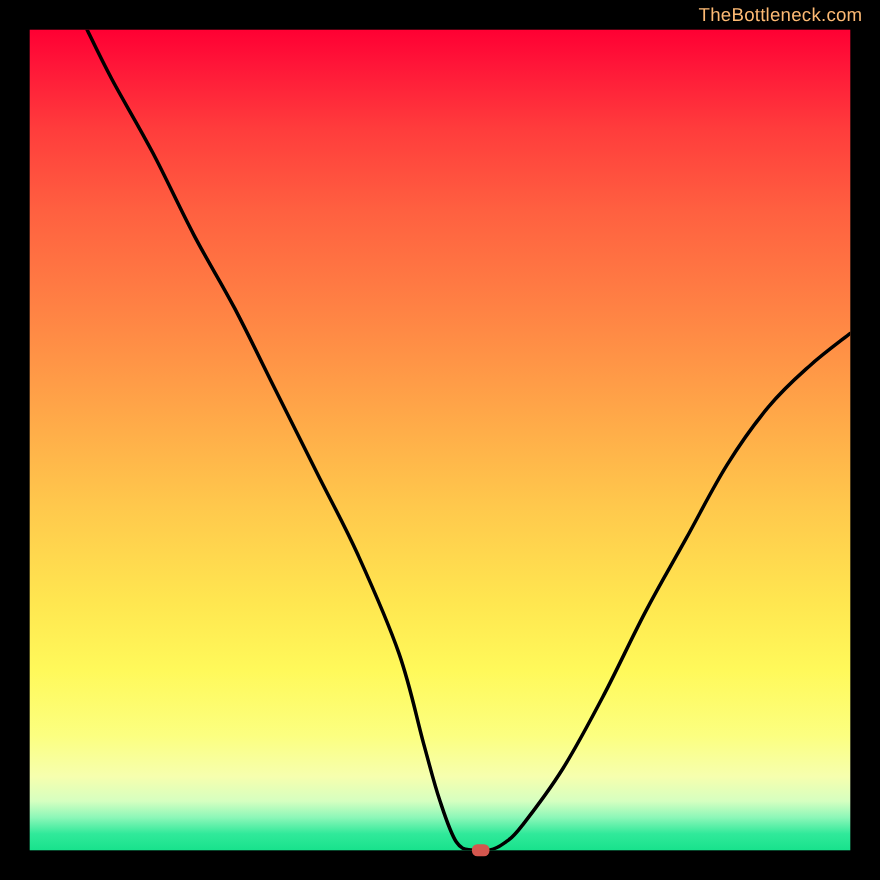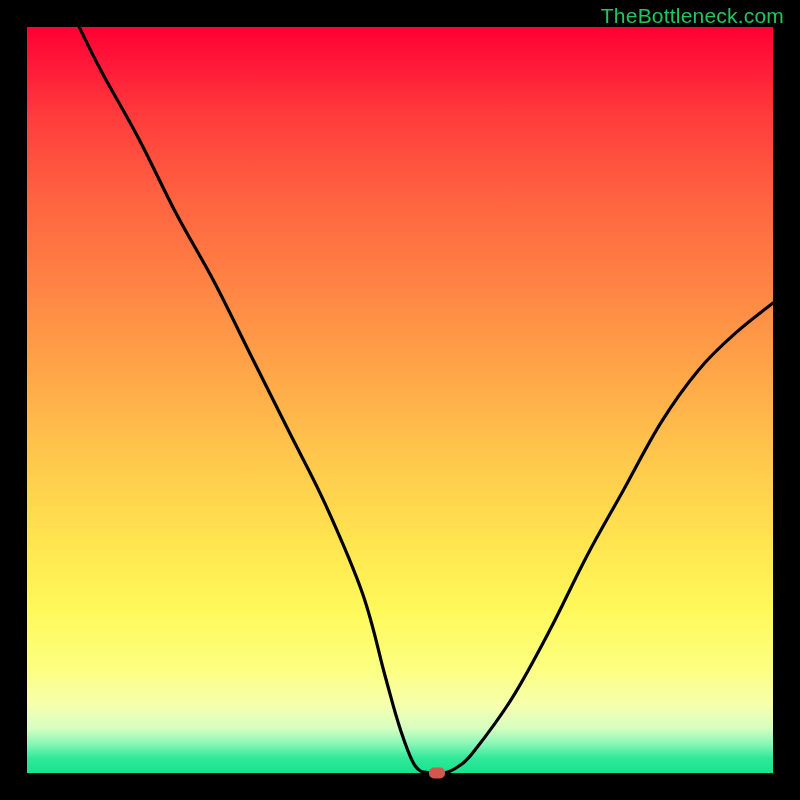--- a/index.html
+++ b/index.html
@@ -40,22 +40,22 @@
       #d6ffc0 94%,
       #8cf7b8 96%,
       #30e99a 98%,
       #18e28c 100%
     );
   }
   .watermark {
     position: absolute;
     top: 4px;
     right: 16px;
-    color: #22c55e;
-    font-size: 21px;
+    color: #fdba74;
+    font-size: 17px;
     font-weight: 500;
     letter-spacing: 0.2px;
     user-select: none;
   }
   svg.curve {
     position: absolute;
     left: 0;
     top: 0;
     width: 746px;
     height: 746px;

